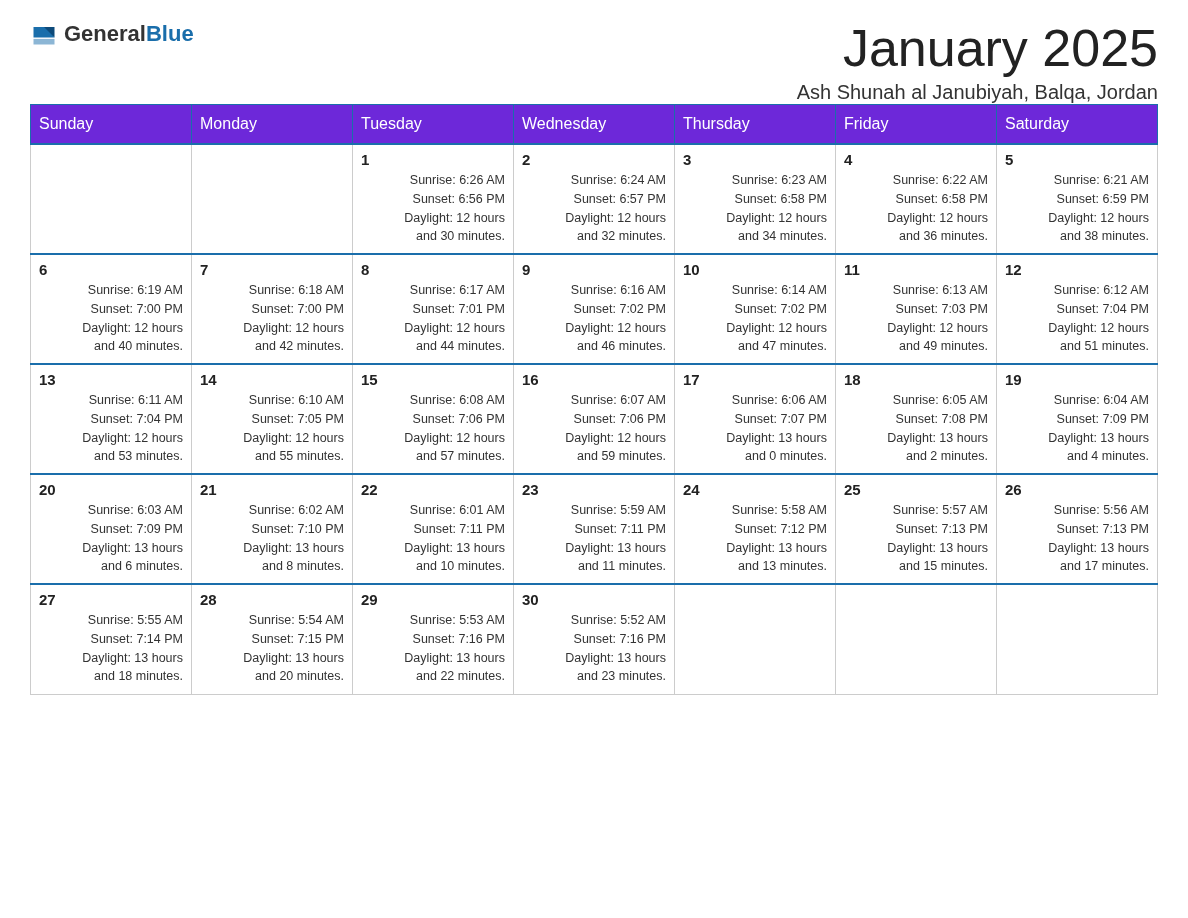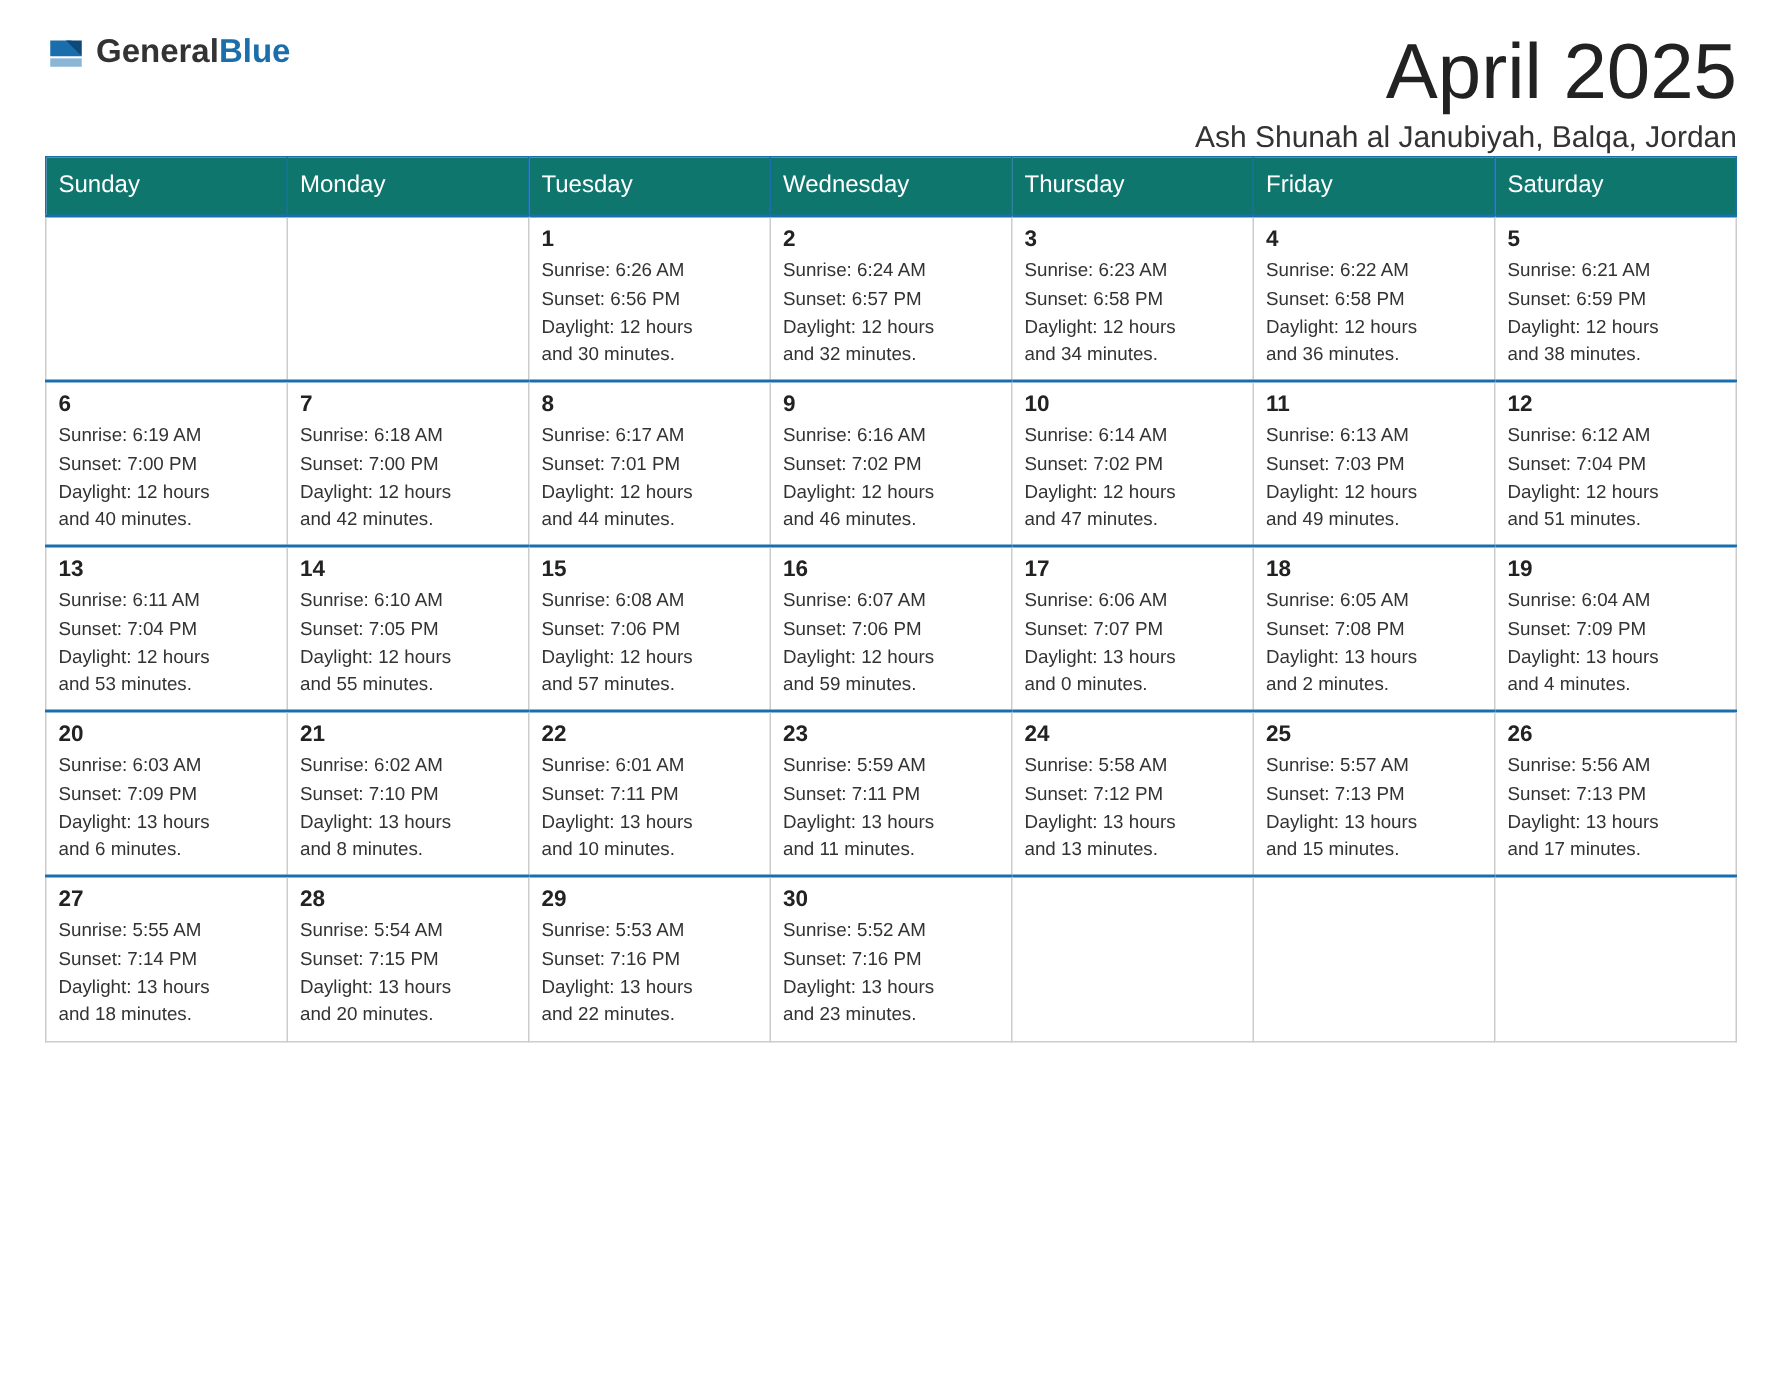--- a/index.html
+++ b/index.html
@@ -47,21 +47,21 @@
       font-size: 20px;
       color: #333;
       margin-top: 4px;
     }
     table {
       width: 100%;
       border-collapse: collapse;
       table-layout: fixed;
     }
     thead tr th {
-      background-color: #0f766e;
+      background-color: #6d28d9;
       color: #fff;
       font-size: 16px;
       font-weight: normal;
       padding: 10px 8px;
       text-align: left;
       border: 1px solid #1a6eab;
     }
     tbody tr td {
       border: 1px solid #ccc;
       vertical-align: top;
@@ -73,20 +73,21 @@
       font-size: 15px;
       font-weight: bold;
       color: #222;
       display: block;
       margin-bottom: 3px;
     }
     .day-info {
       font-size: 12.5px;
       color: #333;
       line-height: 1.5;
+      text-align: right;
     }
     tbody tr:nth-child(odd) td {
       background: #fff;
     }
     tbody tr:nth-child(even) td {
       background: #fff;
     }
     tbody tr td:empty {
       background: #fff;
     }
@@ -102,21 +103,21 @@
     <svg class="logo-icon" viewBox="0 0 40 40" xmlns="http://www.w3.org/2000/svg">
       <polygon points="5,10 25,10 35,25 5,25" fill="#1a6eab"></polygon>
       <polygon points="5,27 35,27 35,35 5,35" fill="#1a6eab" opacity="0.5"></polygon>
       <polygon points="20,10 35,10 35,25" fill="#0d4a7a"></polygon>
     </svg>
     <div>
       <span class="logo-text-general">General</span><span class="logo-text-blue">Blue</span>
     </div>
   </div>
   <div class="title-block">
-    <div class="month-title">April 2025</div>
+    <div class="month-title">January 2025</div>
     <div class="location-title">Ash Shunah al Janubiyah, Balqa, Jordan</div>
   </div>
 </div>
 
 <table>
   <thead>
     <tr>
     <th>Sunday</th>
         <th>Monday</th>
         <th>Tuesday</th>

